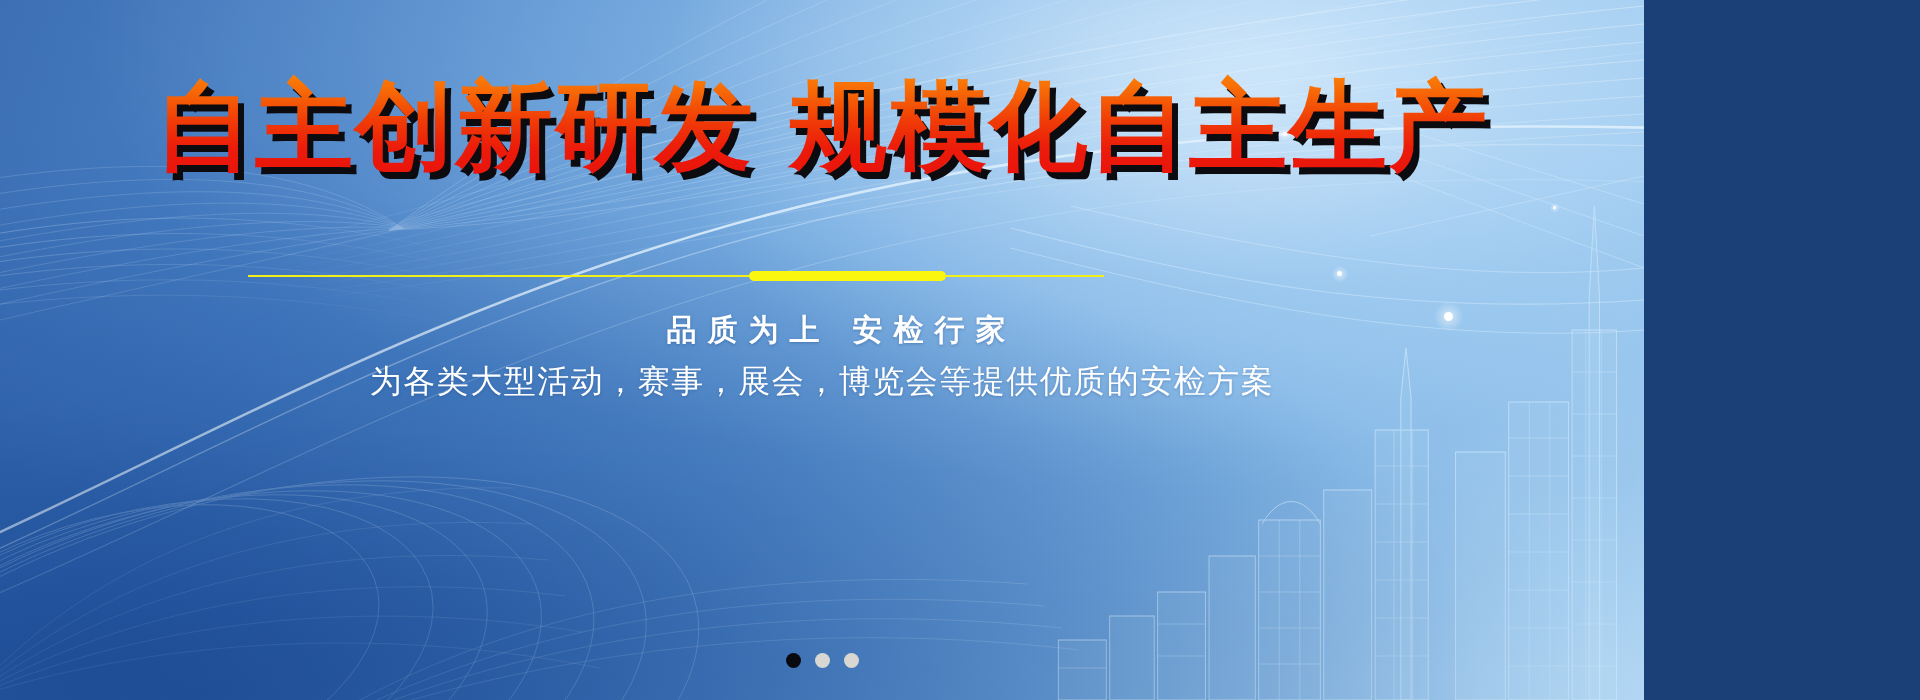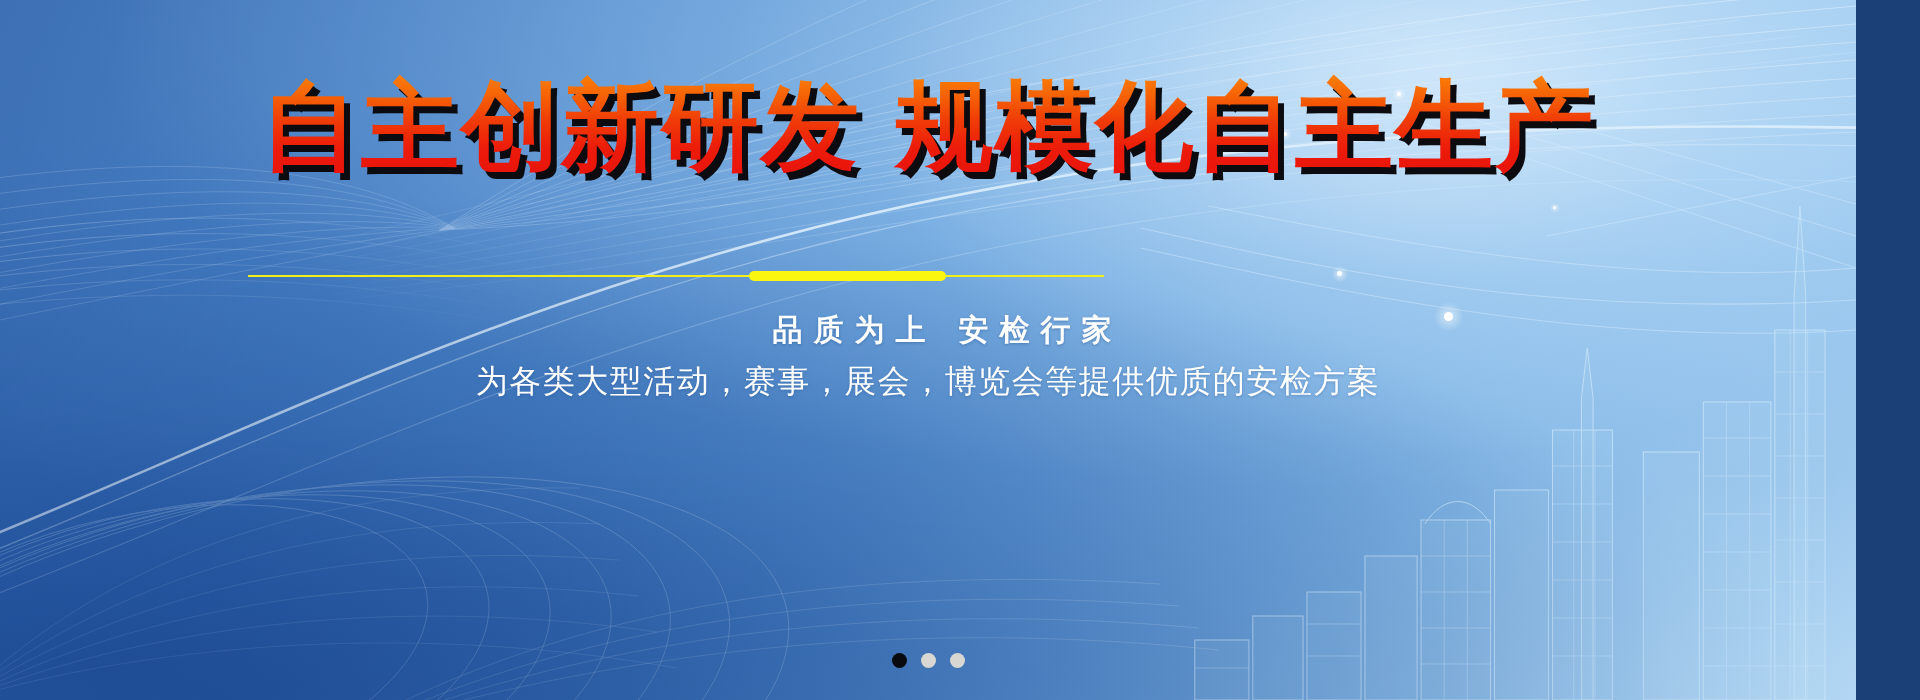--- a/index.html
+++ b/index.html
@@ -1,21 +1,21 @@
 <!DOCTYPE html>
 <html><head>
 <meta charset="utf-8">
 <title>Banner</title>
 <style>
   html,body{margin:0;padding:0;background:#1b3f77;}
   *{box-sizing:border-box;}
 
   .banner{
     position:relative;
-    width:1856px;
+    width:1644px;
     height:700px;
     overflow:hidden;
     font-family:"Liberation Sans","DejaVu Sans",sans-serif;
     background:
       radial-gradient(140% 120% at 78% 8%, rgba(190,222,248,0.95) 0%, rgba(150,198,240,0.55) 28%, rgba(104,163,222,0.18) 52%, rgba(60,118,190,0.0) 74%),
       radial-gradient(120% 110% at 6% 96%, rgba(33,84,161,0.85) 0%, rgba(43,99,175,0.45) 35%, rgba(60,120,195,0.0) 70%),
       linear-gradient(118deg, #3567ad 0%, #3f76bd 22%, #5b95d3 48%, #86b9e6 74%, #b2d6f3 100%);
   }
 
   

